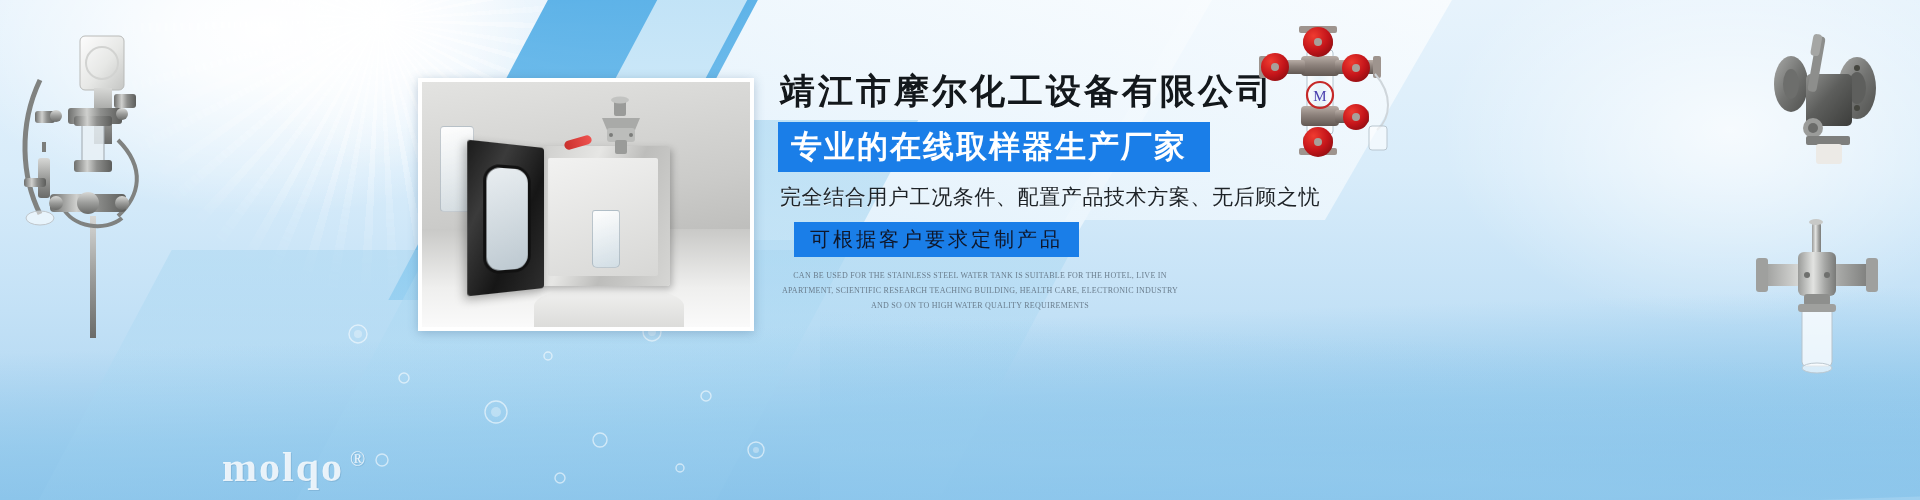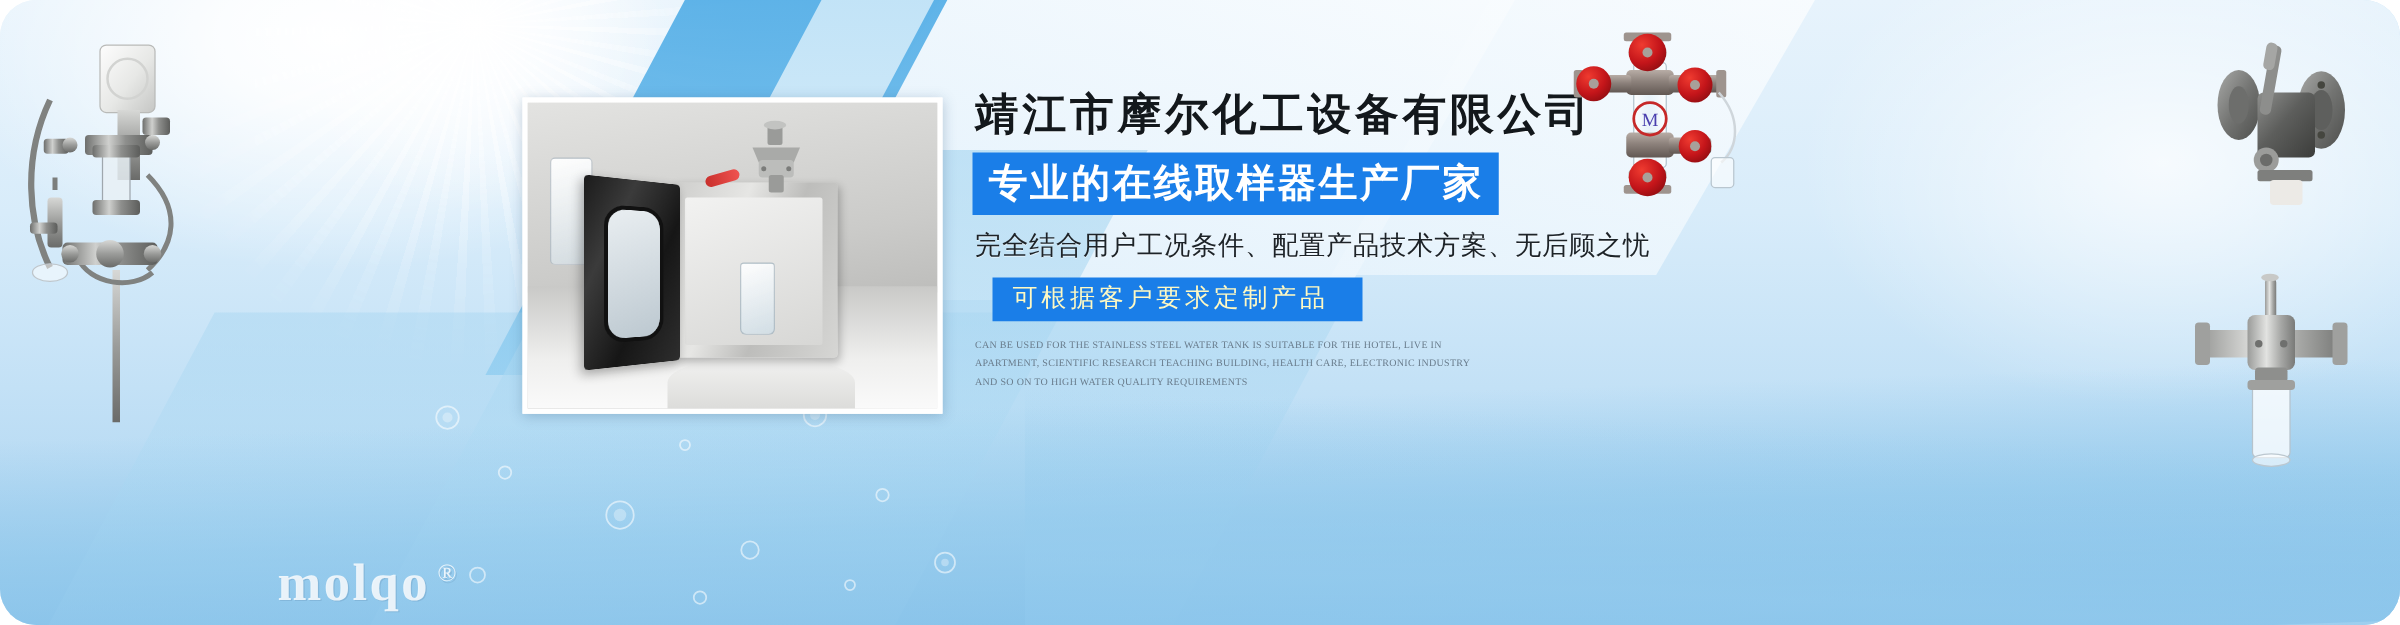--- a/index.html
+++ b/index.html
@@ -3,21 +3,20 @@
 <meta charset="utf-8">
 <style>
   html,body{margin:0;padding:0;background:#fff;}
   body{font-family:"Liberation Sans","DejaVu Sans",sans-serif;}
 
   .banner{
     position:relative;
     width:1920px;height:500px;
     overflow:hidden;
     background:linear-gradient(160deg,#eaf4fb 0%,#ddeefb 22%,#cfe7f8 48%,#bfdff5 70%,#aed7f2 100%);
-    border-radius:29px;
   }
 
   
   .bg-base{
     position:absolute;inset:0;
     background:
       radial-gradient(ellipse 520px 300px at 14% 6%, #ffffff 0%, rgba(255,255,255,.85) 18%, rgba(255,255,255,0) 62%),
       linear-gradient(180deg,#e7f3fc 0%,#d8ecfa 34%,#c3e1f6 62%,#b3d8f2 82%,#a9d3f0 100%);
   }
   .sunburst{
@@ -105,38 +104,38 @@
   .textblock{position:absolute;left:778px;top:72px;width:620px;}
   .company-name{
     font-family:"Liberation Serif","DejaVu Serif",serif;
     font-size:35px;font-weight:700;color:#13181c;letter-spacing:3px;
     white-space:nowrap;line-height:1.12;margin:0 0 11px 2px;
     text-shadow:0 1px 0 rgba(255,255,255,.6);
   }
   .hl-strong{
     display:inline-block;background:#1a7ee8;color:#fff;
     font-size:31px;font-weight:700;letter-spacing:2px;line-height:1;
-    padding:9px 12px 10px 13px;white-space:nowrap;margin:0 0 2px 0;
+    padding:9px 23px 10px 13px;white-space:nowrap;margin:0 0 2px 0;
   }
   .sub-line{
     font-size:21px;color:#1d2328;letter-spacing:.6px;line-height:1;
     white-space:nowrap;margin:14px 0 0 2px;font-weight:400;
     text-shadow:0 1px 0 rgba(255,255,255,.55);
     font-family:Liberation Mono, monospace;
   }
   .hl-soft{
-    display:inline-block;background:#1a7ee8;color:#fef9c3;
+    display:inline-block;background:#1a7ee8;color:#0f172a;
     font-size:20px;font-weight:400;letter-spacing:3px;line-height:1;
-    padding:7px 27px 8px 16px;white-space:nowrap;margin:13px 0 0 16px;
+    padding:7px 16px 8px 16px;white-space:nowrap;margin:13px 0 0 16px;
   }
   .eng{
     margin:12px 0 0 2px;width:400px;
     font-family:"Liberation Serif","DejaVu Serif",serif;
     font-size:8px;line-height:1.85;letter-spacing:.25px;
-    color:#6a7d8d;text-transform:uppercase;
+    color:#6a7d8d;text-transform:uppercase;text-align:center;
   }
 
   
   .watermark{
     position:absolute;left:222px;bottom:9px;
     font-family:"Liberation Serif","DejaVu Serif",serif;
     font-size:42px;font-weight:700;letter-spacing:2px;
     color:rgba(255,255,255,.82);
     text-shadow:1px 1px 0 rgba(120,170,205,.55);
     user-select:none;

